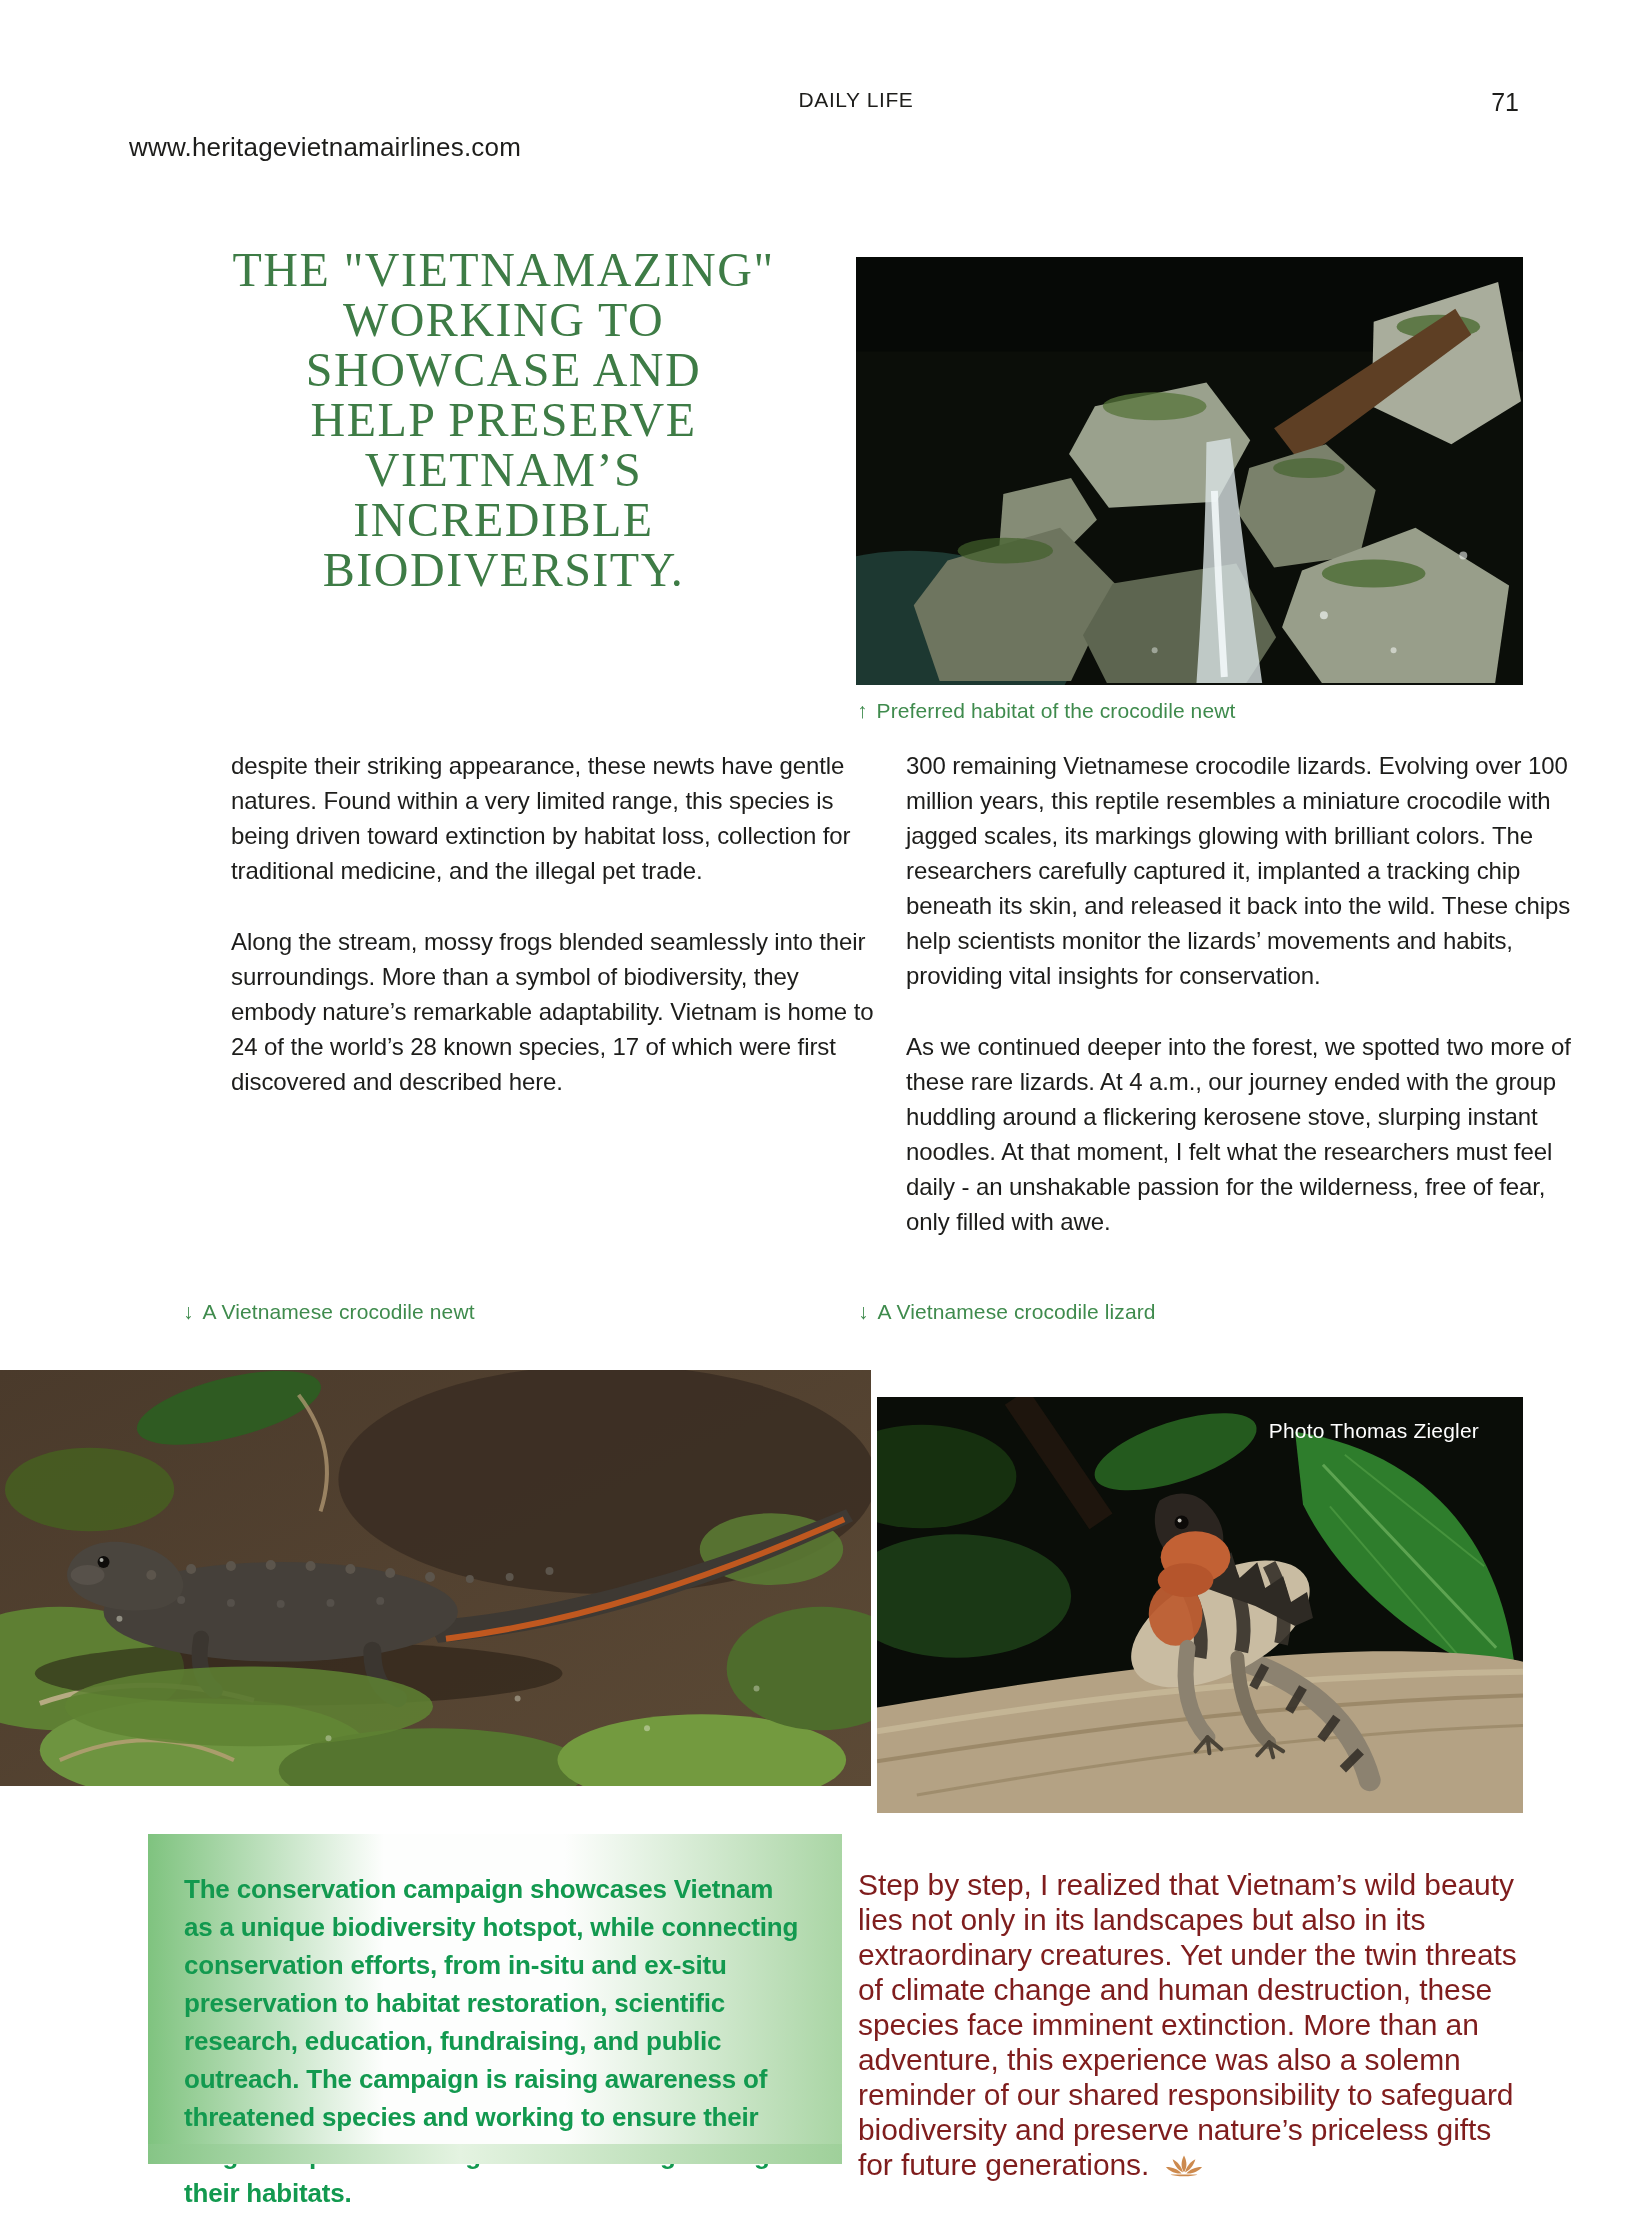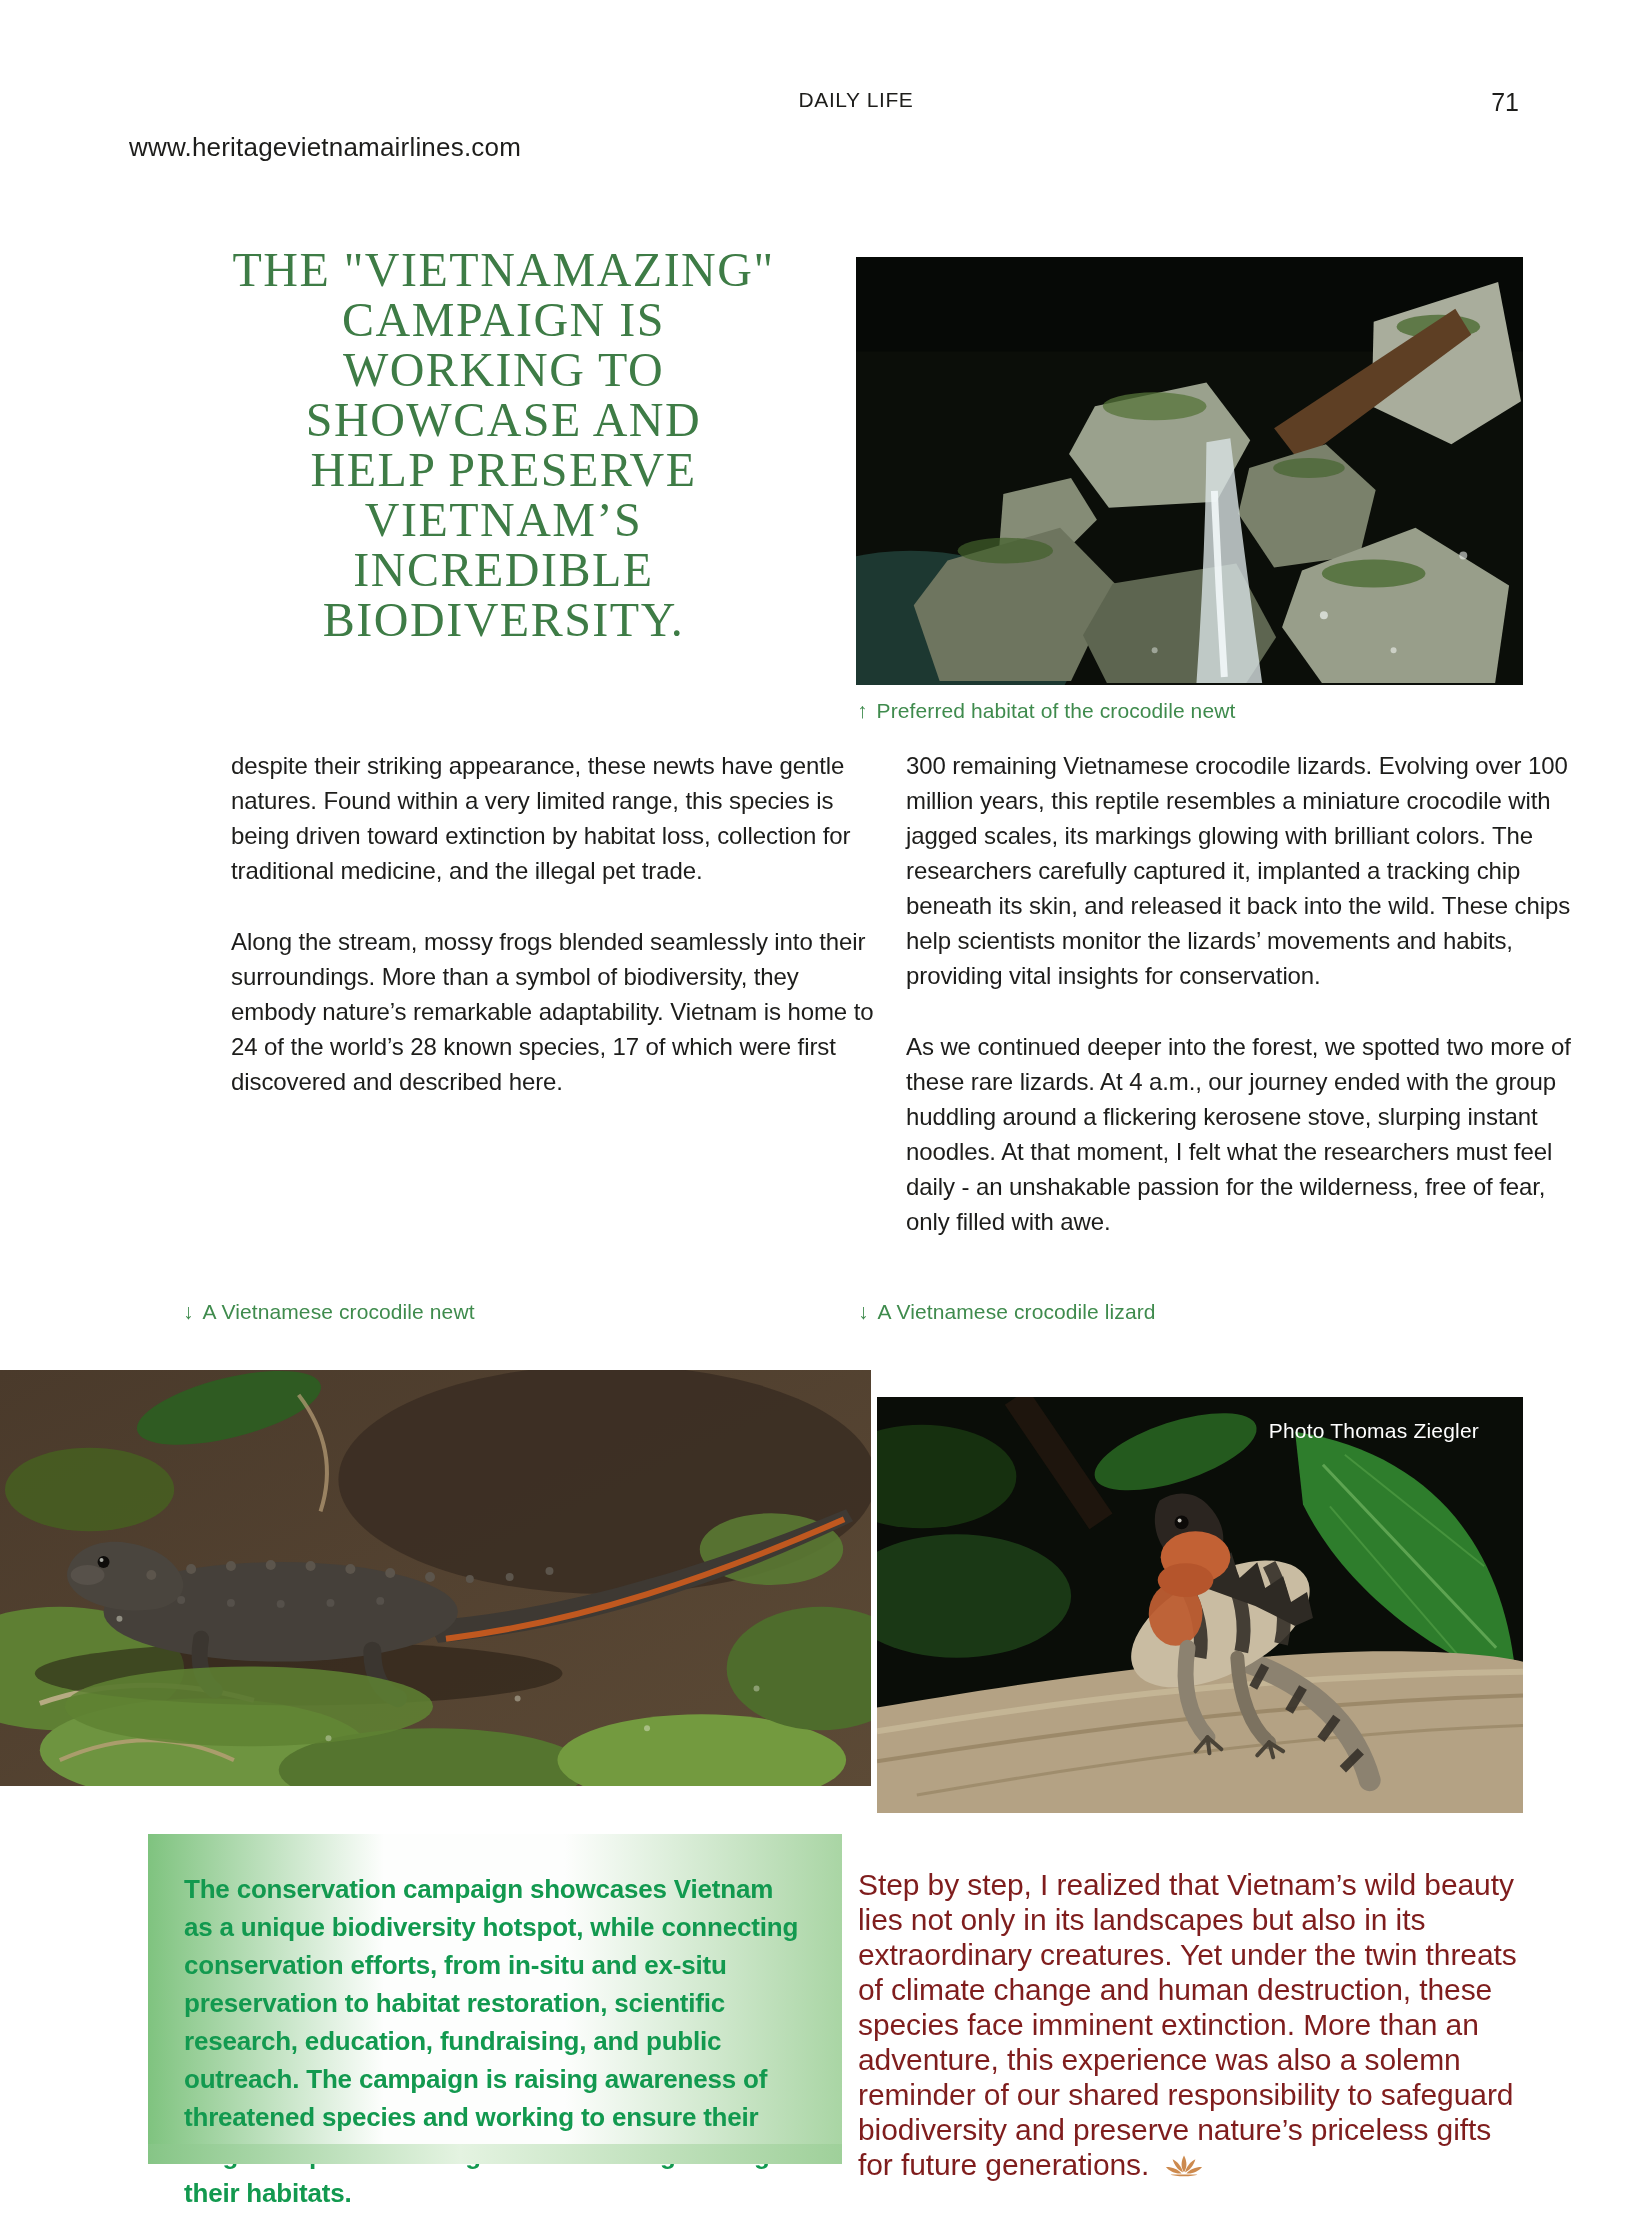--- a/index.html
+++ b/index.html
@@ -84,21 +84,20 @@
 <body>
 
 <div class="page">
 
   <div class="header-site">www.heritagevietnamairlines.com</div>
   <div class="header-section">DAILY LIFE</div>
   <div class="header-page">71</div>
 
   <h1 class="headline">
     <span>THE "VIETNAMAZING"</span>
-    <span>CAMPAIGN IS</span>
     <span>WORKING TO</span>
     <span>SHOWCASE AND</span>
     <span>HELP PRESERVE</span>
     <span>VIETNAM’S</span>
     <span>INCREDIBLE</span>
     <span>BIODIVERSITY.</span>
   </h1>
 
   <figure class="photo-habitat">
     <svg viewBox="0 0 670 430" preserveAspectRatio="none">

